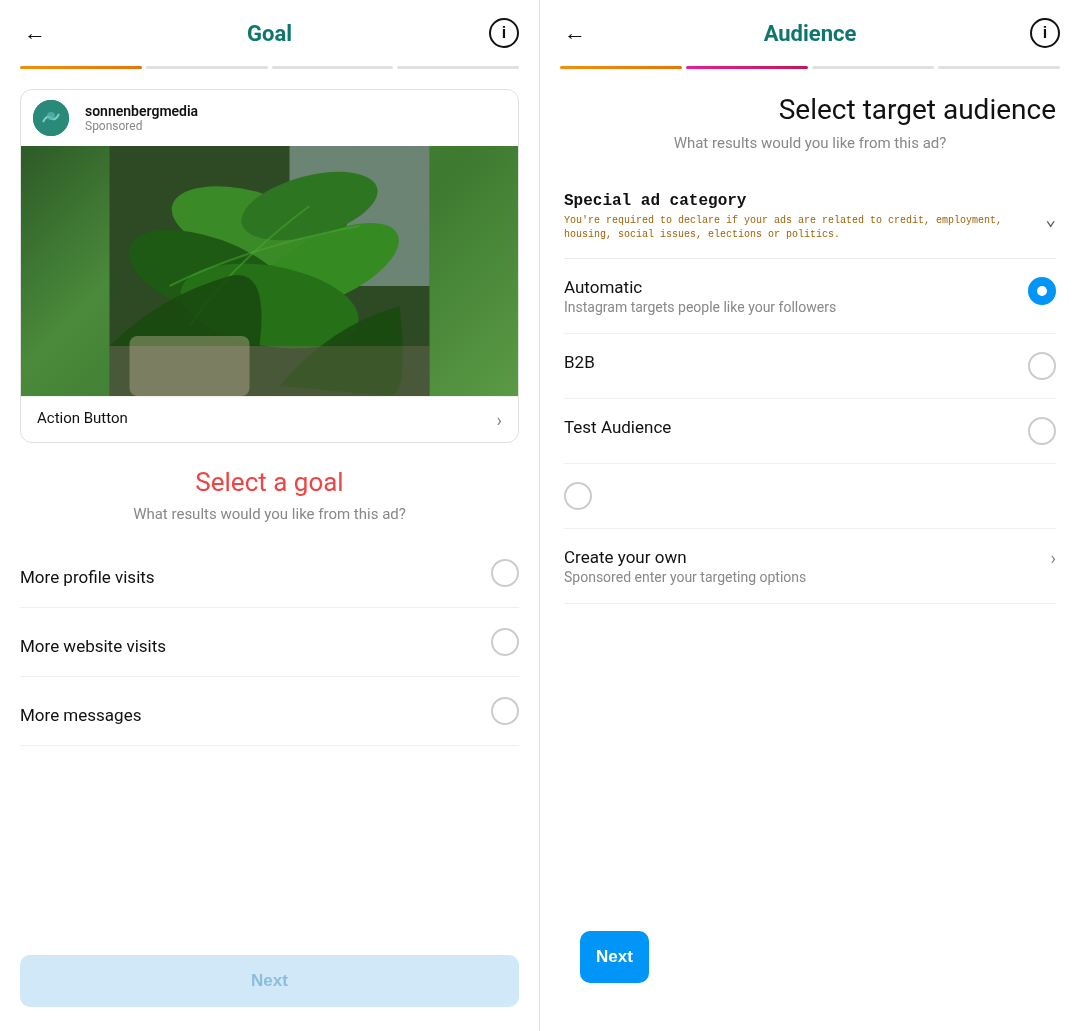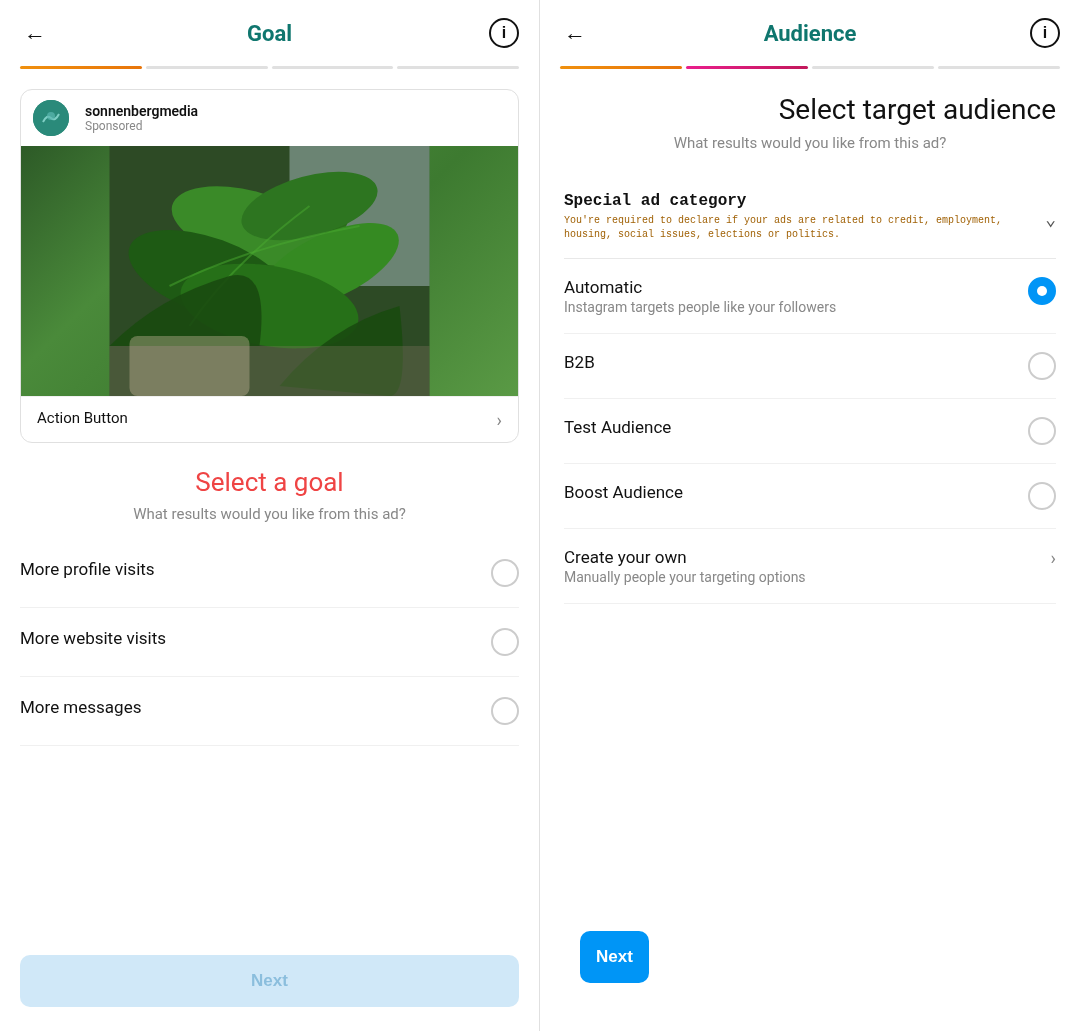--- a/index.html
+++ b/index.html
@@ -164,21 +164,21 @@
       color: #888;
     }
 
     
     .options-list {
       padding: 8px 20px;
       flex: 1;
     }
     .option-item {
       display: flex;
-      align-items: flex-start;
+      align-items: flex-end;
       justify-content: space-between;
       padding: 20px 0;
       border-bottom: 1px solid #f0f0f0;
       cursor: pointer;
       gap: 33px;
     }
     .option-label {
       font-size: 17px;
       color: #111;
     }
@@ -444,30 +444,27 @@
     </div>
 
     <div class="audience-option">
       <div class="audience-option-info">
         <div class="audience-option-label">Test Audience</div>
       </div>
       <div class="radio-circle"></div>
     </div>
 
     <div class="audience-option">
-      <div class="audience-option-info">
-        <div class="audience-option-label">Boost Audience</div>
-      </div>
       <div class="radio-circle"></div>
     </div>
 
     <div class="audience-option">
       <div class="audience-option-info">
         <div class="audience-option-label">Create your own</div>
-        <div class="audience-option-sub">Manually people your targeting options</div>
+        <div class="audience-option-sub">Sponsored enter your targeting options</div>
       </div>
       <span class="audience-chevron">›</span>
     </div>
   </div>
 
   <div class="right-footer">
     <button class="next-btn-active">Next</button>
   </div>
 </div>
 

